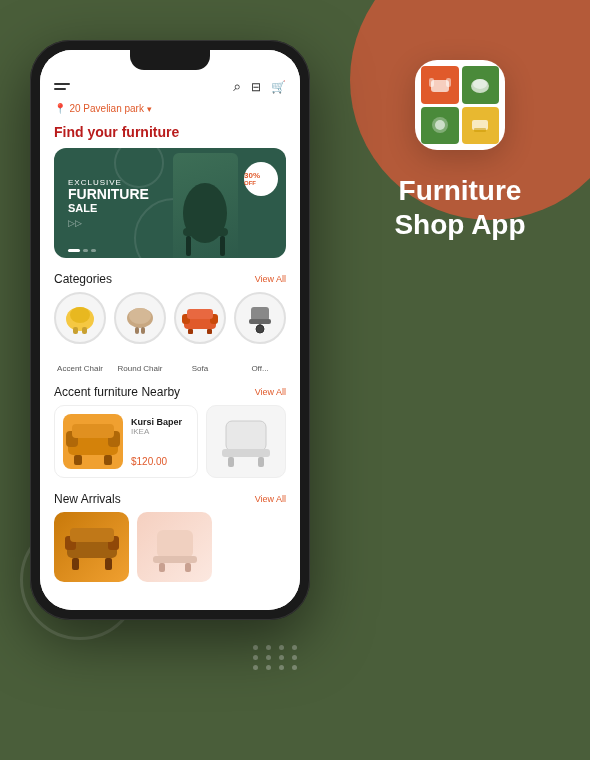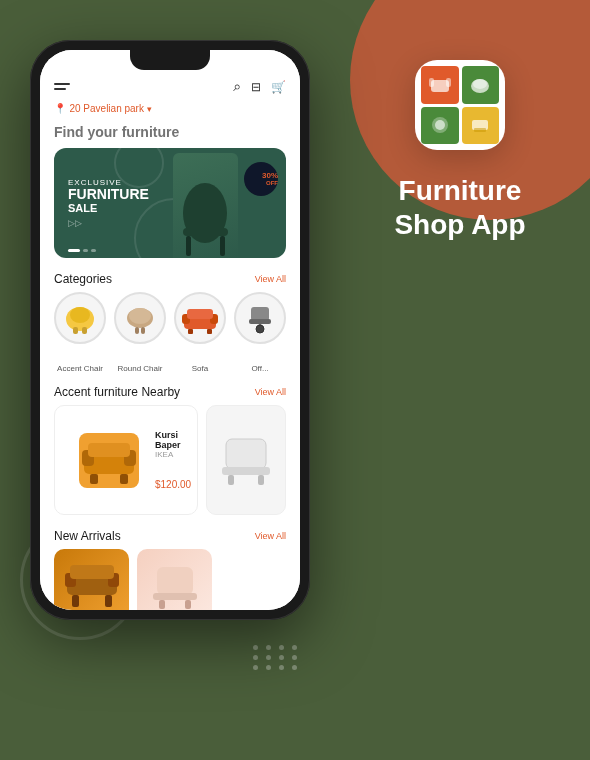--- a/index.html
+++ b/index.html
@@ -142,21 +142,21 @@
     .location-chevron {
       color: #e05a2b;
       font-size: 9px;
     }
 
     
     .page-title {
       padding: 4px 14px 8px;
       font-size: 14px;
       font-weight: 700;
-      color: #737373;
+      color: #b91c1c;
     }
 
     
     .banner {
       margin: 0 14px 10px;
       background: #2d5a4a;
       border-radius: 12px;
       height: 110px;
       position: relative;
       overflow: hidden;
@@ -207,25 +207,25 @@
       color: rgba(255,255,255,0.5);
       font-size: 9px;
       margin-top: 4px;
     }
     .banner-badge {
       position: absolute;
       right: 8px;
       top: 14px;
       width: 34px;
       height: 34px;
-      background: #0f172a;
+      background: #ffffff;
       border-radius: 50%;
       display: flex;
       flex-direction: column;
-      align-items: flex-end;
+      align-items: flex-start;
       justify-content: center;
     }
     .banner-badge-pct {
       color: #e05a2b;
       font-size: 8px;
       font-weight: 800;
       line-height: 1;
     }
     .banner-badge-off {
       color: #e05a2b;
@@ -307,22 +307,22 @@
       gap: 8px;
       padding: 0 14px 10px;
     }
     .popular-card {
       flex: 1;
       border: 1px solid #eee;
       border-radius: 10px;
       overflow: hidden;
       display: flex;
       align-items: center;
-      padding: 24px;
-      gap: 16px;
+      padding: 8px;
+      gap: 8px;
     }
     .popular-img {
       width: 60px;
       height: 55px;
       border-radius: 8px;
       background: #f0a030;
       flex-shrink: 0;
       display: flex;
       align-items: flex-end;
       justify-content: center;

